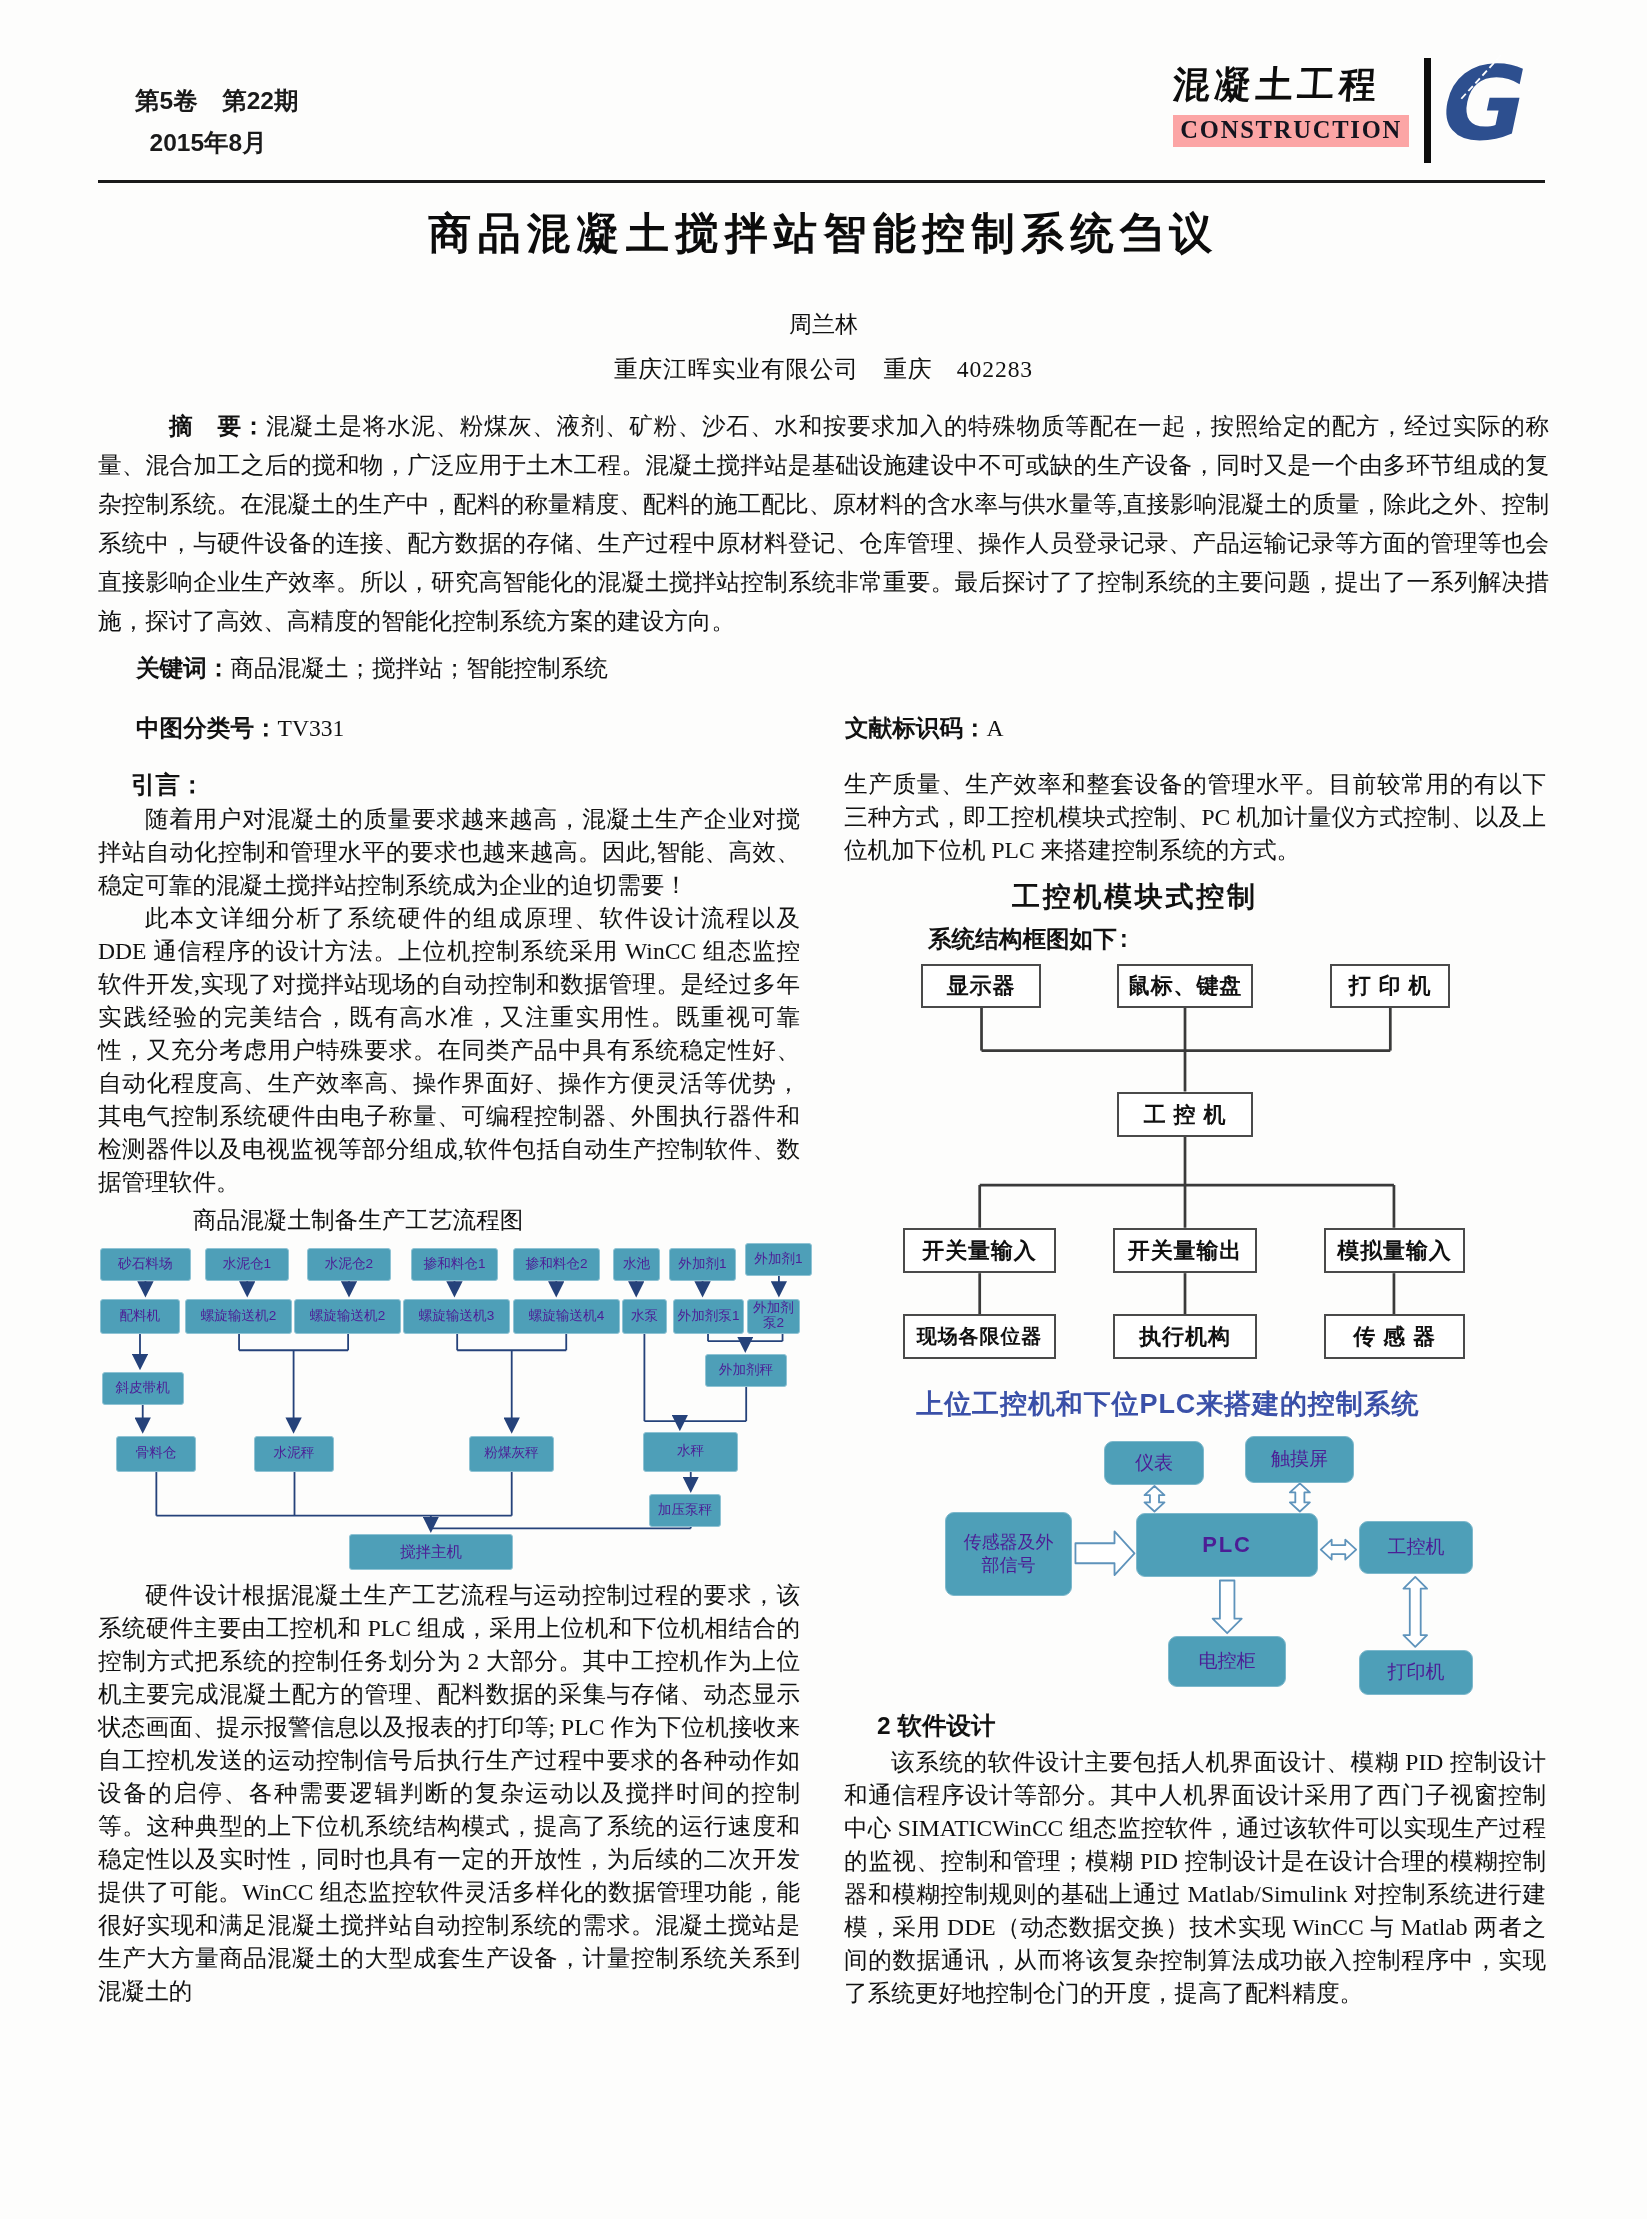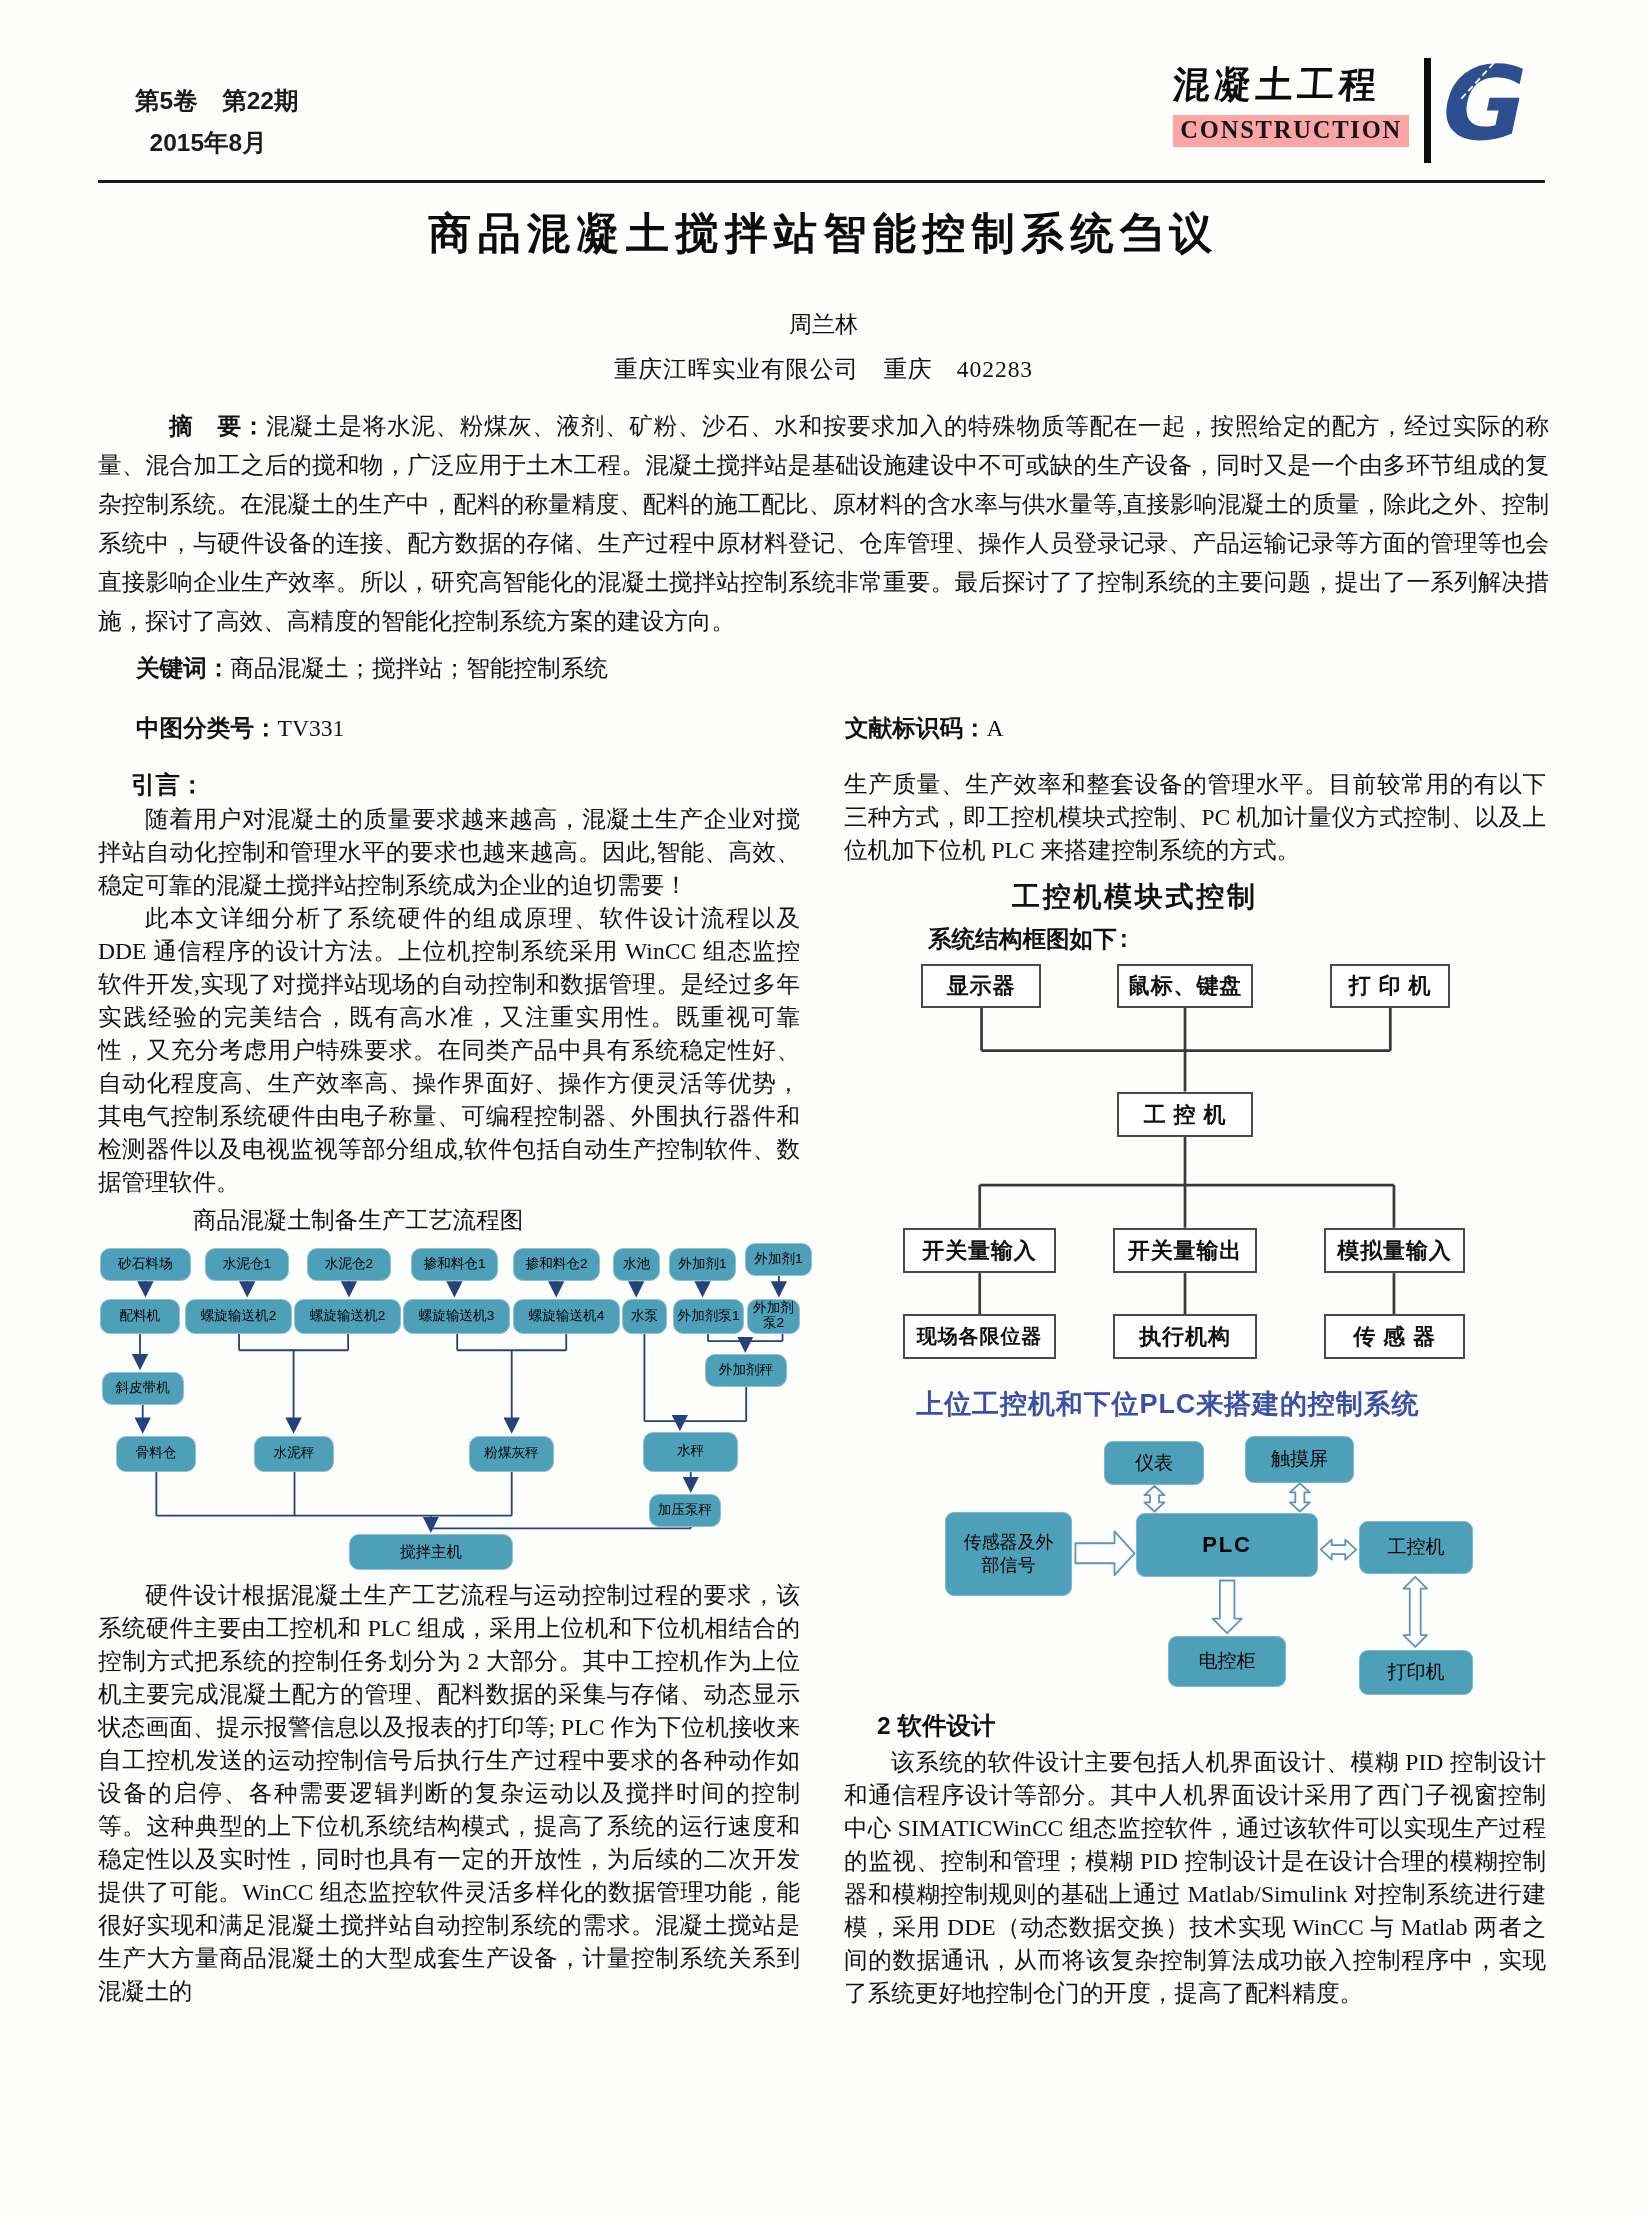--- a/index.html
+++ b/index.html
@@ -43,41 +43,41 @@
   .col-left { left: 98px; }
   .col-right { left: 844px; }
   .h-sec { font-family: "Liberation Sans", sans-serif; font-weight: 700; font-size: 24.5px;
            line-height: 33px; margin-left: 33px; }
   .body-p { font-size: 23.6px; line-height: 33px; text-align: justify; text-indent: 47px; }
   .cont-p { text-indent: 0; }
   .flow-caption { font-size: 23.6px; line-height: 33px; margin: 5.5px 0 5.5px 95px; }
 
   
   .flow-wrap { position: relative; width: 702px; height: 329px; margin-top: 3.6px; }
-  .tbox { position: absolute; background: #4e9fb8; border: 0.9px solid #8fc3d4; border-radius: 10px;
-          color: #000000; font-family: "Liberation Sans", sans-serif; font-size: 13.6px;
+  .tbox { position: absolute; background: #4e9fb8; border: 0.9px solid #8fc3d4; border-radius: 3px;
+          color: #4c1d95; font-family: "Liberation Sans", sans-serif; font-size: 13.6px;
           display: flex; align-items: center; justify-content: center; text-align: center; line-height: 1.1; }
   .flow-wrap svg, .mod-wrap svg, .plc-wrap svg { position: absolute; left: 0; top: 0; }
 
   
   .mod-wrap { position: relative; width: 702px; height: 486px; margin-top: 11px; }
   .mod-title { position: absolute; left: 168px; top: 0; font-family: "Liberation Sans", sans-serif;
                font-weight: 800; font-size: 28px; letter-spacing: 2.7px; }
   .mod-sub { position: absolute; left: 84px; top: 45px; font-family: Liberation Mono, monospace;
              font-weight: 700; font-size: 23.6px; }
   .mbox { position: absolute; background: #fff; border: 2.7px solid #4a4a4a; color: #101010;
           font-family: "Liberation Sans", sans-serif; font-weight: 700; font-size: 22px;
           display: flex; align-items: center; justify-content: center; letter-spacing: 0.9px; }
 
   
   .plc-wrap { position: relative; width: 600px; height: 318px; margin-top: 12.7px; margin-left: 65px; }
   .plc-title { position: absolute; left: 7.3px; top: 9px; font-family: "Liberation Sans", sans-serif;
                font-weight: 700; font-size: 27px; color: #3a50a8; letter-spacing: 0.9px; }
   .pbox { position: absolute; background: #4e9fb8; border: 0.9px solid #7db8cc; border-radius: 9px;
-          color: #000000; font-family: "Liberation Sans", sans-serif; font-size: 19px;
+          color: #4c1d95; font-family: "Liberation Sans", sans-serif; font-size: 19px;
           display: flex; align-items: center; justify-content: center; text-align: center;
           line-height: 1.25; padding: 0 9px; }
   .pbox.plc-main { font-weight: 700; font-size: 22px; letter-spacing: 1.8px; }
 
   .h2-sec { margin-top: 14.5px; }
 </style>
 </head>
 <body>
 
 <div class="vol-block">

